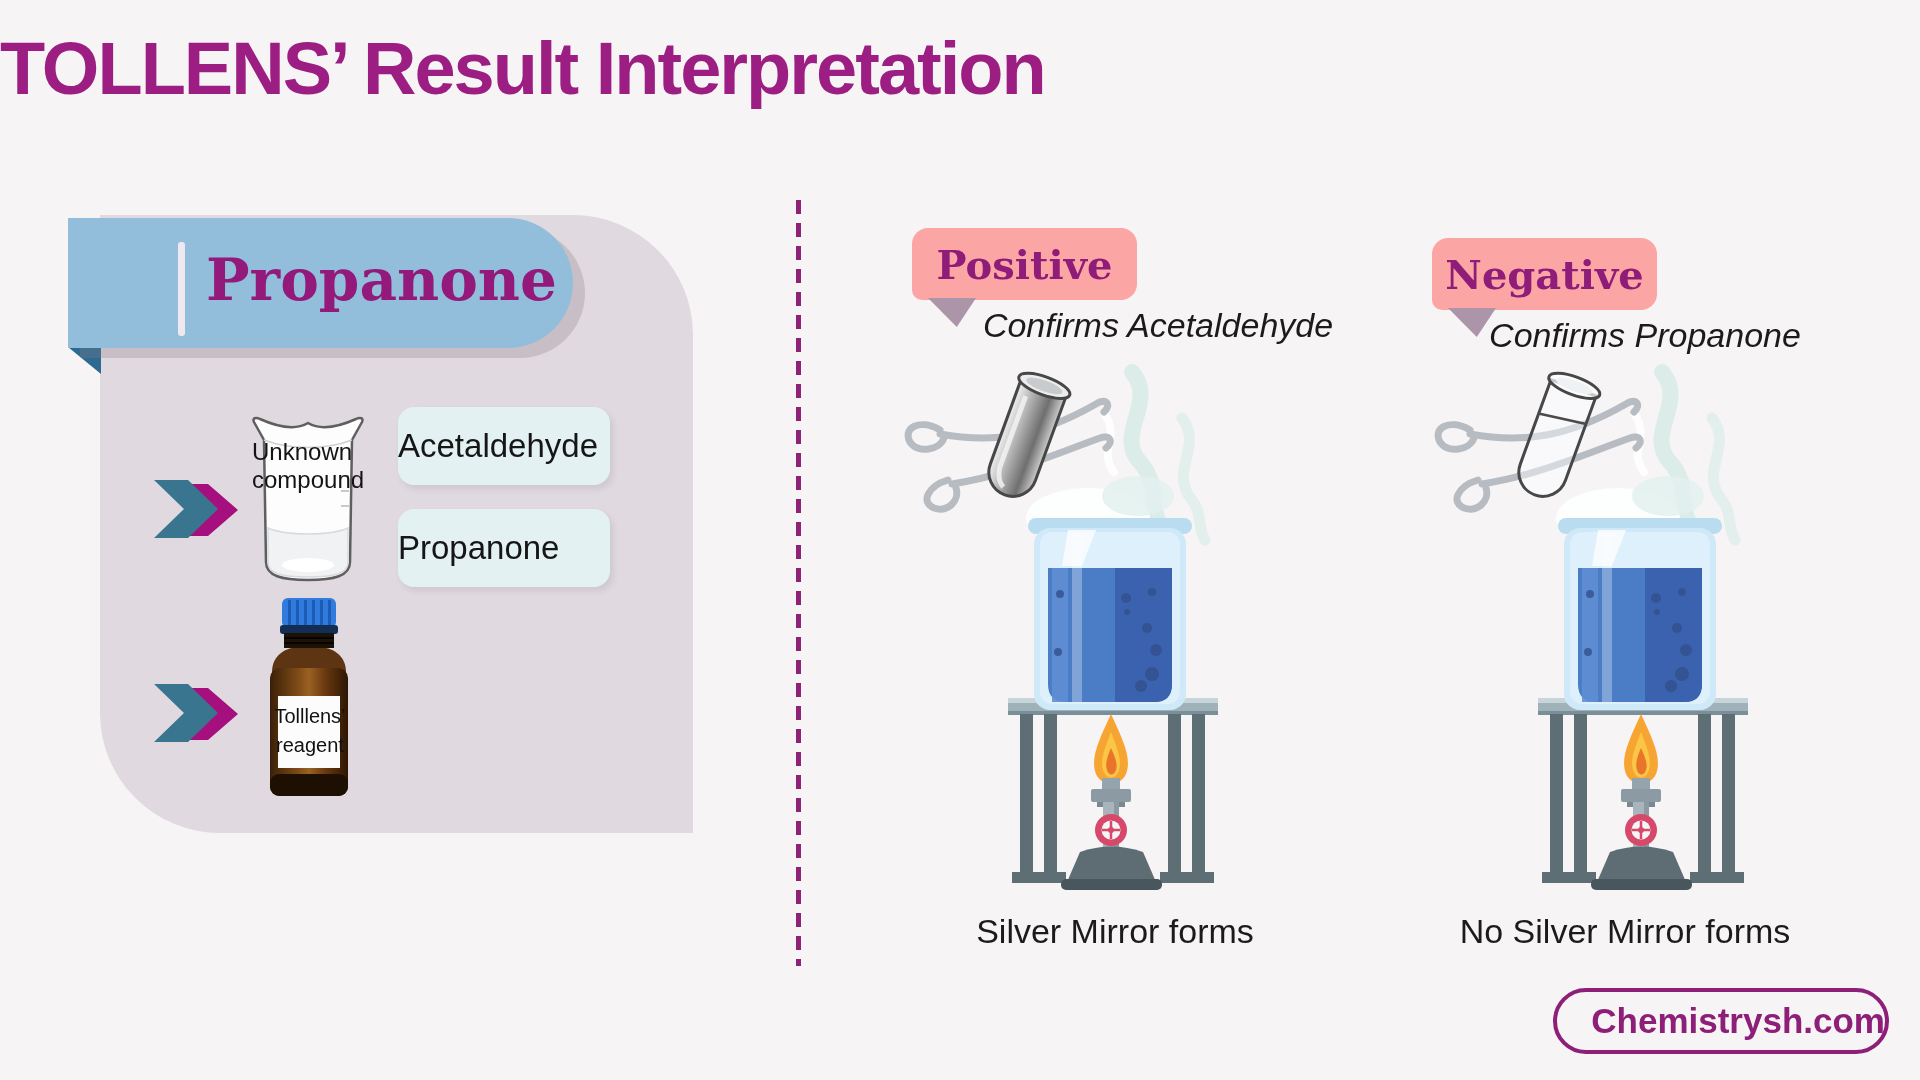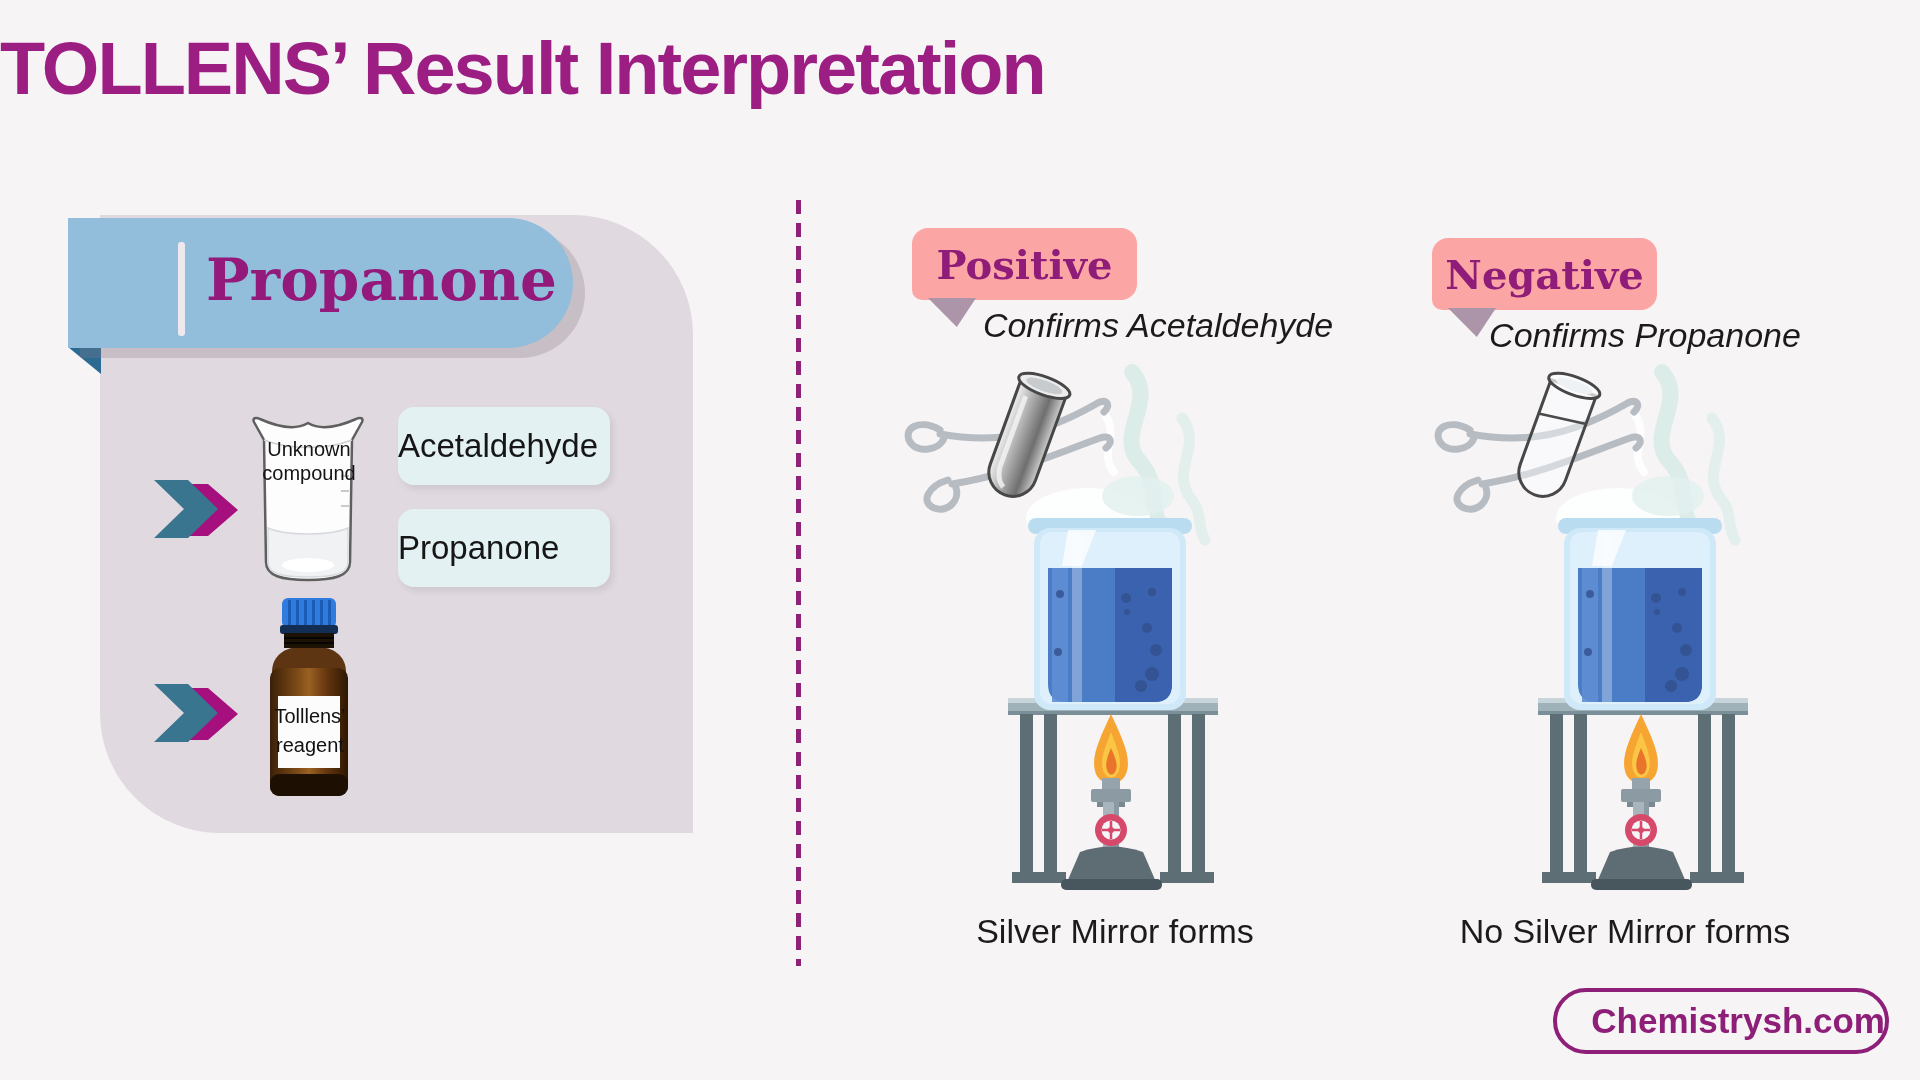--- a/index.html
+++ b/index.html
@@ -40,21 +40,21 @@
     left:178px; top:242px; width:7px; height:94px;
     background:#EFE9EF; border-radius:3px;
   }
   .reactants-title {
     left:206px; top:246px;
     font-family:"DejaVu Serif", serif;
     font-size:58px; font-weight:bold; color:#93197B;
   }
   .beaker-label {
     left:252px; top:438px; width:114px;
-    font-size:20px; line-height:1.18; color:#141414; text-align:center;
+    font-size:24px; line-height:1.18; color:#141414; text-align:left;
   }
   .option-box {
     left:398px; width:212px; height:78px;
     background:#E3F1F3; border-radius:16px;
     display:flex; align-items:center; justify-content:flex-start;
     font-size:33px; color:#161616;
     box-shadow:3px 4px 6px rgba(60,50,60,0.10);
   }
   .option-1 { top:407px; }
   .option-2 { top:509px; }

